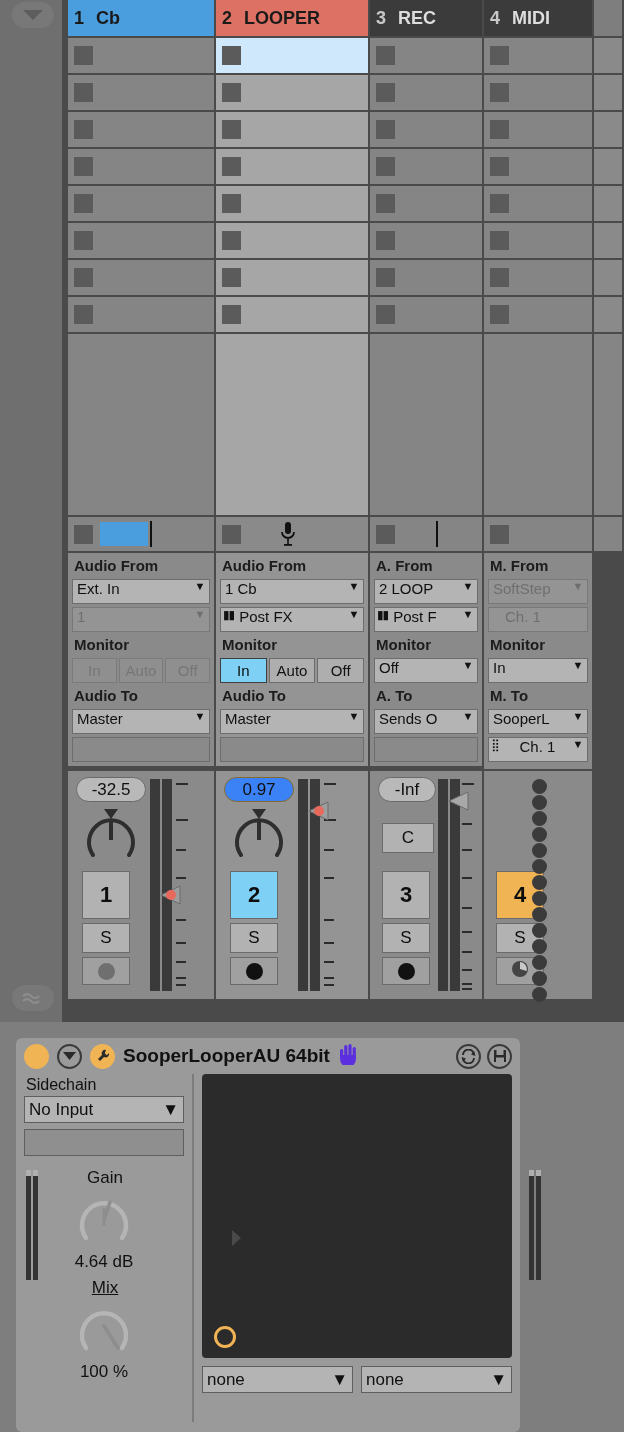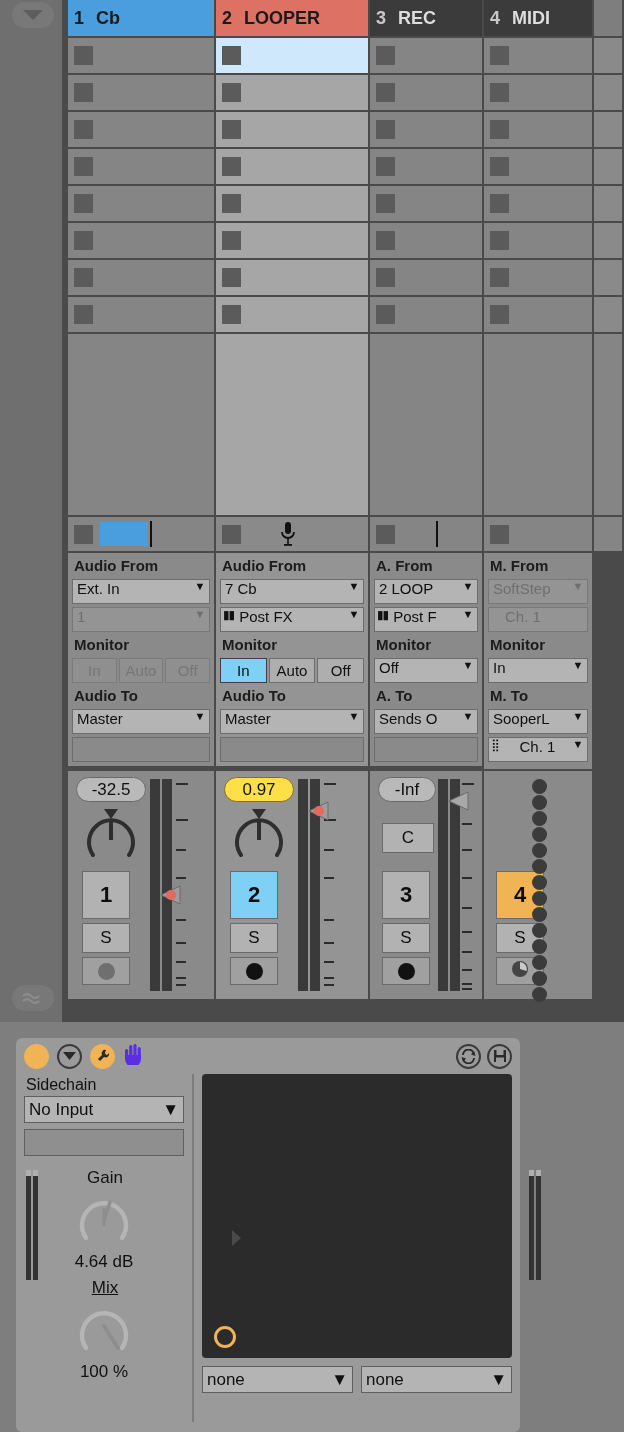--- a/index.html
+++ b/index.html
@@ -73,21 +73,21 @@
   .monbtn.off{background:#8f8f8f;color:#767676;border-color:#7b7b7b;}
   .monbtn.act{background:#7fd0f5;color:#0b0b0b;border:1px solid #3f3f3f;}
   .emptyslotbox{height:25px;background:#8a8a8a;border:1px solid #6d6d6d;}
 
   
   .mixbox{margin:2px 2px 0 0;background:#8a8a8a;position:relative;height:228px;}
   .mixbox.sel-col{background:#949494;}
   .volbubble{position:absolute;left:8px;top:6px;width:70px;height:25px;border-radius:13px;
              background:#b9b9b9;border:1px solid #6a6a6a;color:#101010;font-size:17px;
              display:flex;align-items:center;justify-content:center;}
-  .volbubble.amber{background:#fde047;border-color:#8a6a28;}
+  .volbubble.amber{background:#3b82f6;border-color:#8a6a28;}
   .knob{position:absolute;left:14px;top:36px;width:58px;height:58px;}
   .sqbtn{position:absolute;width:48px;height:48px;background:#b2b2b2;border:1px solid #6a6a6a;
          display:flex;align-items:center;justify-content:center;font-size:22px;font-weight:bold;color:#0d0d0d;}
   .sqbtn.blue{background:#7fd0f5;}
   .sqbtn.amber{background:#f0b455;}
   .sbtn{position:absolute;width:48px;height:30px;background:#b2b2b2;border:1px solid #6a6a6a;
         display:flex;align-items:center;justify-content:center;font-size:17px;color:#0d0d0d;}
   .recbtn{position:absolute;width:48px;height:28px;background:#a0a0a0;border:1px solid #6a6a6a;
           display:flex;align-items:center;justify-content:center;}
   .dot{width:17px;height:17px;border-radius:50%;background:#111;}
@@ -365,21 +365,21 @@
           <span class="tri">▼</span>
               </div>
         <div class="emptyslotbox"></div>
       </div>
           </div>
 
       <div class="col c2">
             <div class="iobox sel-col">
         <div class="iolabel">Audio From</div>
         <div class="chooser">
-          <span class="txt">7   Cb</span>
+          <span class="txt">1   Cb</span>
           <span class="tri">▼</span>
               </div>
         <div class="chooser">
           <span class="pre">▮▮</span>
           <span class="txt">Post FX</span>
           <span class="tri">▼</span>
               </div>
         <div class="iolabel">Monitor</div>
         <div class="monrow">
           <div class="monbtn act">In</div>
@@ -603,20 +603,21 @@
       <div class="circ grey">
         <svg width="13" height="8" viewBox="0 0 13 8">
             <polygon points="0,0 13,0 6.5,8" fill="#2a2a2a"></polygon>
           </svg>
       </div>
       <div class="circ amber">
         <svg width="16" height="16" viewBox="0 0 16 16">
           <path d="M11 2 a3.5 3.5 0 0 0 -4 5 L3 11 l2 2 l4 -4 a3.5 3.5 0 0 0 5 -4 l-2.2 2.2 l-2 -2 z" fill="#2a2a2a"></path>
         </svg>
       </div>
+      <div class="dev-name">SooperLooperAU 64bit</div>
       <div>
         <svg width="20" height="22" viewBox="0 0 20 22">
           <g fill="#5b2fe0">
             <rect x="2" y="6" width="3.2" height="9" rx="1.6"></rect>
             <rect x="6.2" y="2" width="3.2" height="13" rx="1.6"></rect>
             <rect x="10.4" y="1" width="3.2" height="14" rx="1.6"></rect>
             <rect x="14.6" y="4" width="3.2" height="11" rx="1.6"></rect>
             <path d="M2 12 h16 v4 a8 8 0 0 1 -16 0 z"></path>
           </g>
         </svg>

